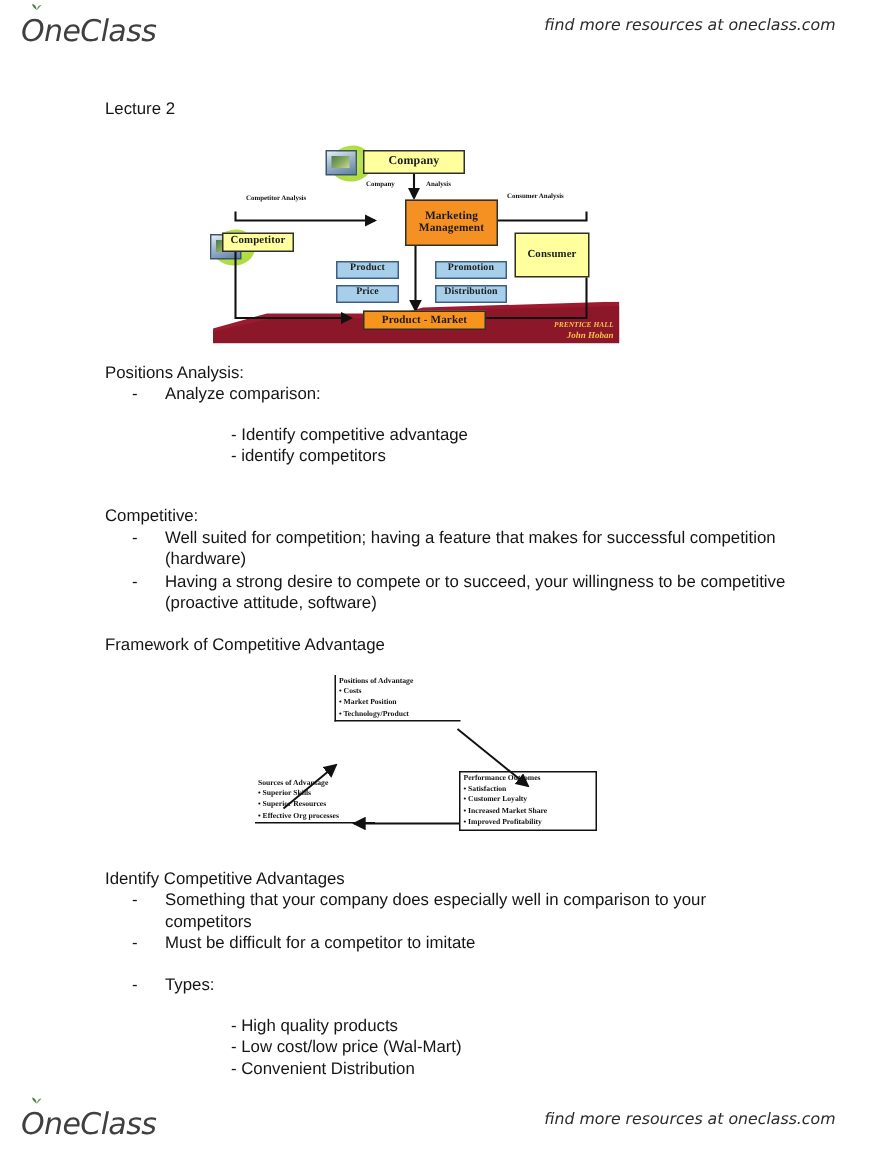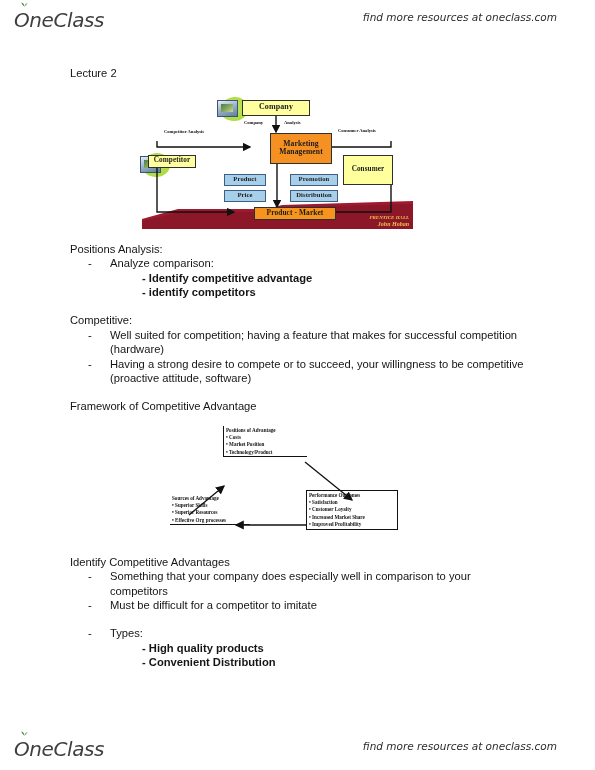--- a/index.html
+++ b/index.html
@@ -87,23 +87,22 @@
     line-height: 14.6px;
     color: #151515;
   }
   ul.dash > li > .dash-mark {
     position: absolute;
     left: 18px;
     top: 0;
   }
   ul.sub {
     list-style: none;
-    margin: 0;
+    margin: 12px;
     padding: 0 0 0 32px;
-    font-weight: bold;
   }
   ul.sub > li {
     font-size: 11.2px;
     line-height: 14.6px;
     color: #151515;
   }
 
   
   .diagram1 {
     position: relative;
@@ -304,21 +303,21 @@
     <div class="d1-box blue" style="left:86px; top:101px; width:42px; height:12px; font-size:6.6px;">
       <span>Price</span>
     </div>
     <div class="d1-box blue" style="left:152px; top:85px; width:48px; height:12px; font-size:6.6px;">
       <span>Promotion</span>
     </div>
     <div class="d1-box blue" style="left:152px; top:101px; width:48px; height:12px; font-size:6.6px;">
       <span>Distribution</span>
     </div>
 
-    <div class="d1-box orange2" style="left:116px; top:118px; width:82px; height:13px; font-size:7.4px;">
+    <div class="d1-box orange2" style="left:104px; top:118px; width:82px; height:13px; font-size:7.4px;">
       <span>Product - Market</span>
     </div>
 
     <div class="d1-sig">
       <span>PRENTICE HALL</span><br>
       <span style="font-size:6px">John Hoban</span>
     </div>
   </div>
 
   <div class="spacer-m"></div>
@@ -402,20 +401,21 @@
     <li>
       <span class="dash-mark">-</span>
       <span>Must be difficult for a competitor to imitate</span>
     </li>
     <li style="height:13px"></li>
     <li>
       <span class="dash-mark">-</span>
       <span>Types:</span>
       <ul class="sub">
         <li>- High quality products</li>
+        <li>- Low cost/low price (Wal-Mart)</li>
         <li>- Convenient Distribution</li>
       </ul>
     </li>
   </ul>
 
 </div>
 
 <div class="brand-bar bottom">
   <div class="logo">
     <span class="logo-text">OneClass</span>

